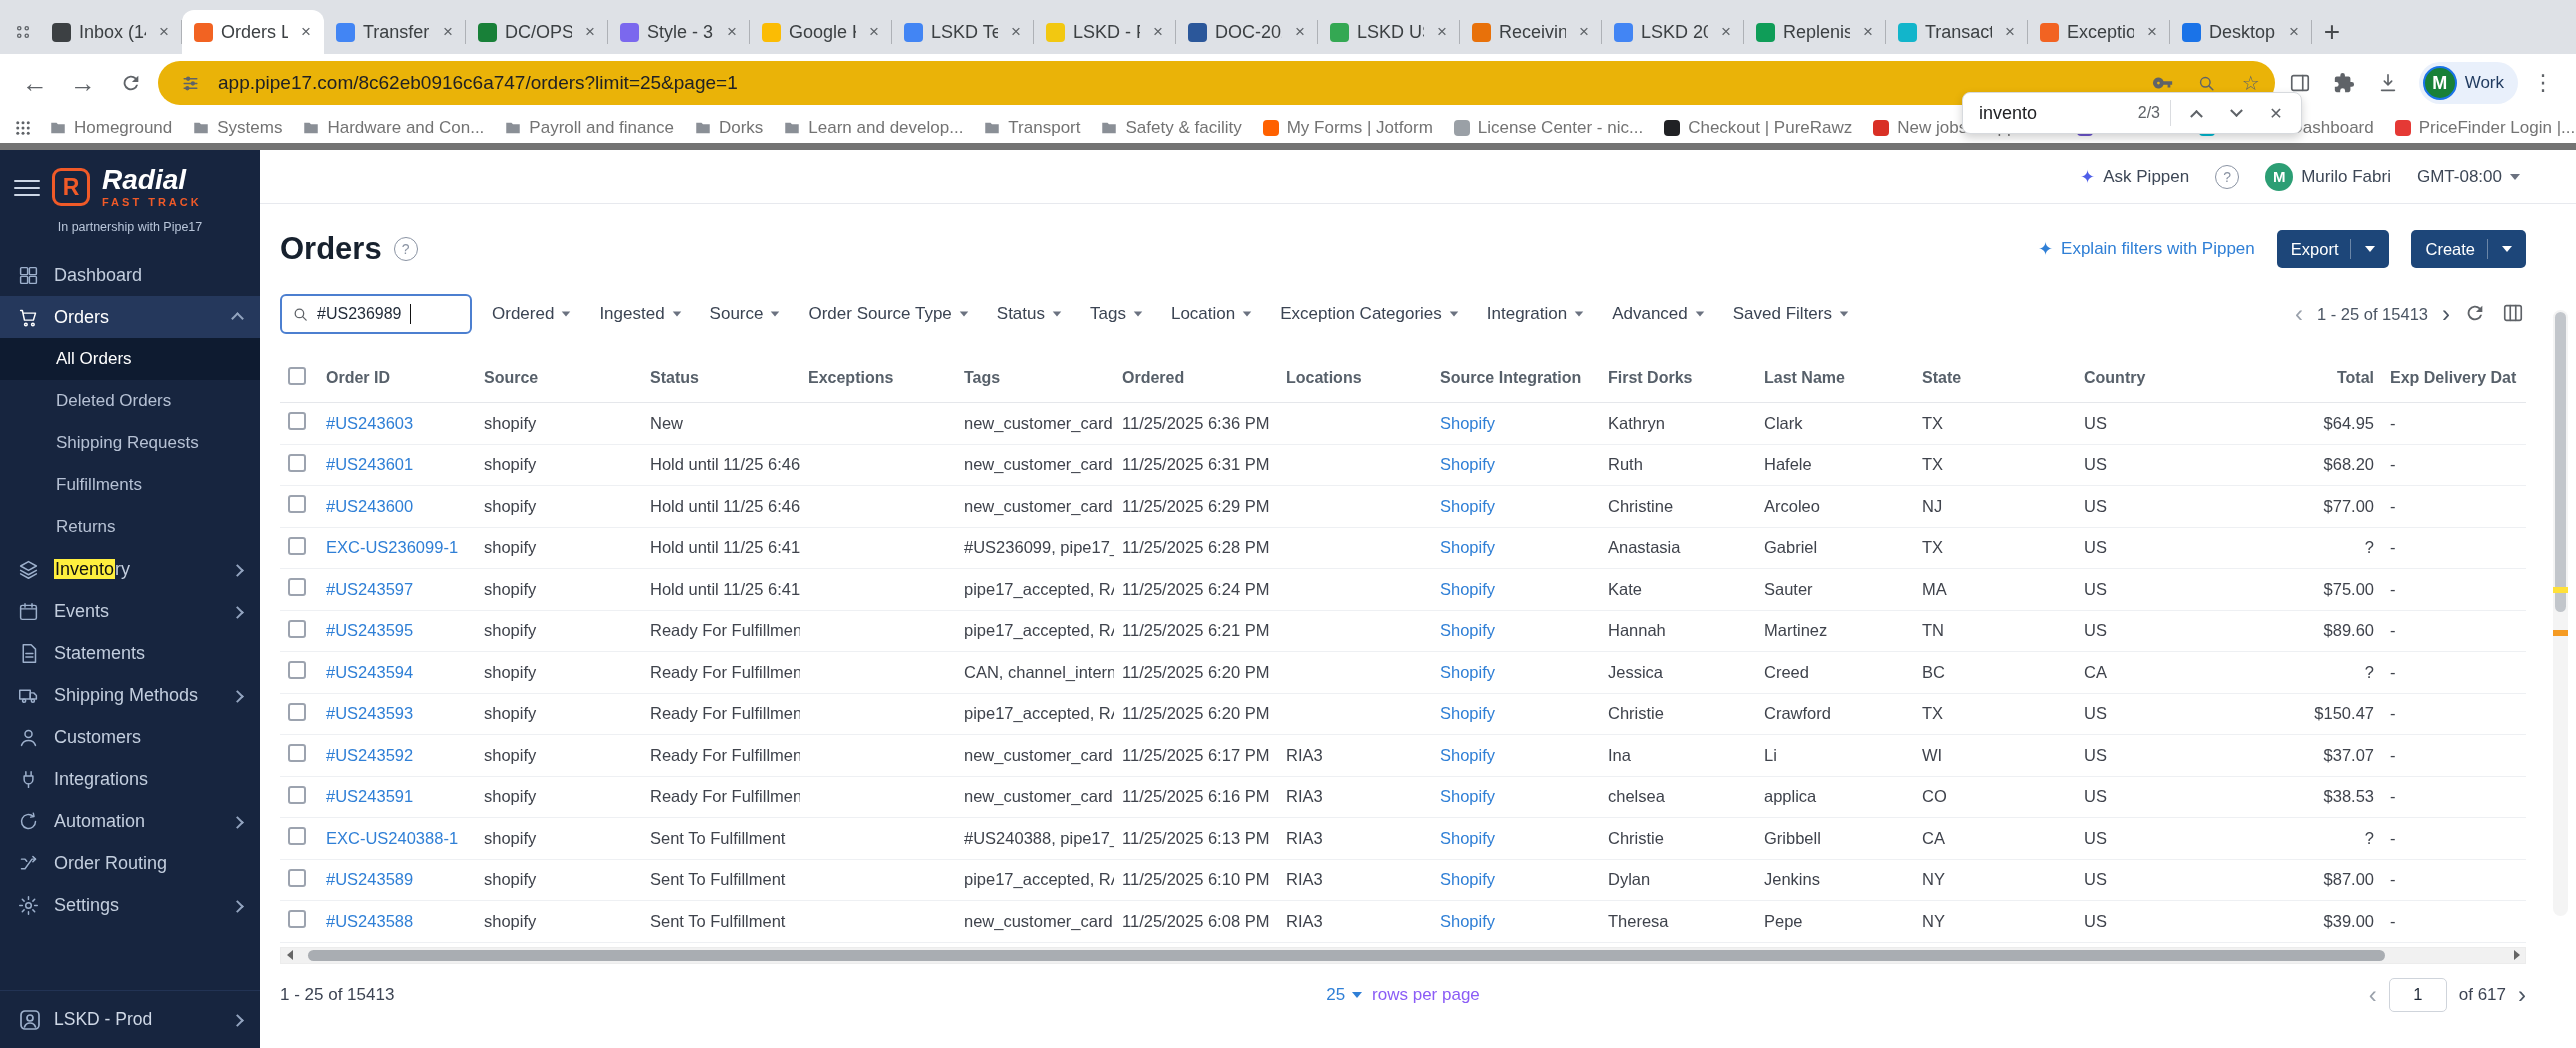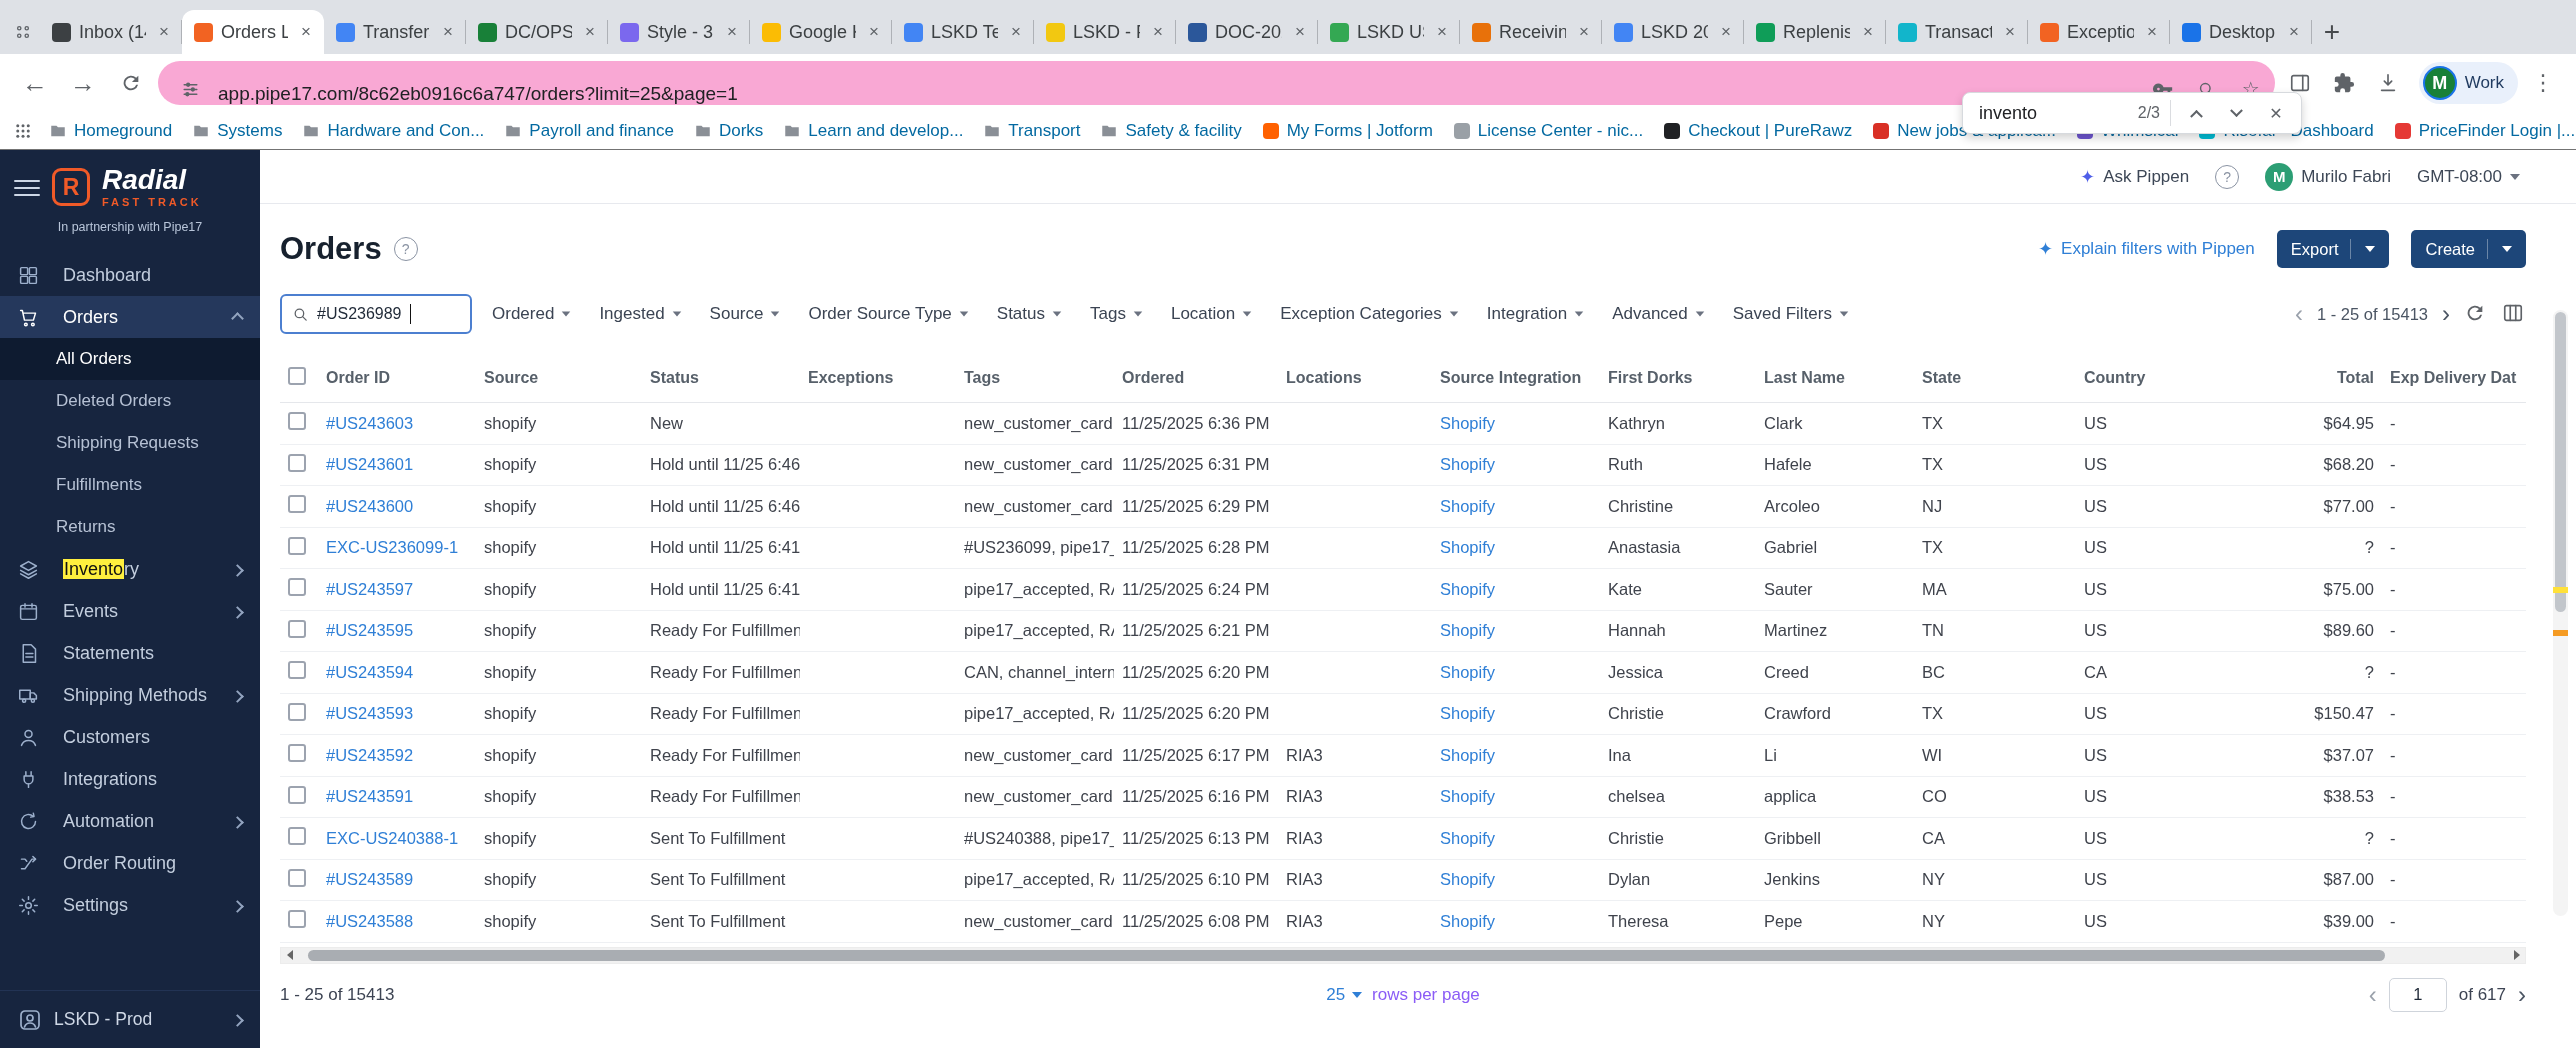--- a/index.html
+++ b/index.html
@@ -16,30 +16,30 @@
   .tab.active { background:#fff; z-index:2; }
   .tab.active::after { display:none; }
   .fav { width:19px; height:19px; border-radius:4px; flex:none; }
   .tab-lbl { flex:1; white-space:nowrap; overflow:hidden; }
   .tab-close { flex:none; width:20px; height:20px; border-radius:50%; display:flex; align-items:center; justify-content:center; font-size:17px; color:#5f6368; }
   .newtab { width:40px; height:40px; margin-bottom:2px; display:flex; align-items:center; justify-content:center; font-size:28px; color:#474a4d; }
 
   
   .toolbar { height:58px; background:#fff; display:flex; align-items:center; padding:0 14px; gap:6px; }
   .nav-btn { width:42px; height:42px; border-radius:50%; display:flex; align-items:center; justify-content:center; color:#5f6368; font-size:26px; flex:none; }
-  .addressbar { flex:1; height:44px; background:#f9a8d4; border-radius:22px; display:flex; align-items:flex-end; padding:0 8px 0 16px; gap:12px; min-width:0; }
+  .addressbar { flex:1; height:44px; background:#eab308; border-radius:22px; display:flex; align-items:center; padding:0 8px 0 16px; gap:12px; min-width:0; }
   .url { font-size:19px; color:#202124; flex:1; white-space:nowrap; overflow:hidden; }
   .addr-ico { width:32px; height:32px; display:flex; align-items:center; justify-content:center; color:#5f6368; flex:none; font-size:20px; }
   .tool-ico { width:38px; height:38px; display:flex; align-items:center; justify-content:center; color:#5f6368; flex:none; }
   .profile-chip { height:42px; border-radius:21px; display:flex; align-items:center; gap:8px; padding:0 14px 0 4px; background:#e9f0fb; margin-left:6px; }
   .avatar { width:34px; height:34px; border-radius:50%; background:#188038; color:#fff; font-size:18px; font-weight:700; display:flex; align-items:center; justify-content:center; border:2px solid #1a73e8; }
   .profile-lbl { font-size:17px; color:#1f3a5f; }
 
   
-  .bookmarks { height:38px; background:#fff; display:flex; align-items:center; padding:0 14px; gap:2px; border-bottom:1px solid #737373; font-size:17px; color:#0369a1; }
+  .bookmarks { height:38px; background:#fff; display:flex; align-items:center; padding:0 14px; gap:2px; border-bottom:7px solid #737373; font-size:17px; color:#737373; }
   .bm { display:flex; align-items:center; gap:7px; padding:4px 9px; border-radius:6px; white-space:nowrap; }
   .bm-ico { width:18px; height:18px; flex:none; display:flex; align-items:center; justify-content:center; }
   .bm-dot { width:16px; height:16px; border-radius:4px; }
   .bm-spacer { flex:1; }
 
   
   .findbar { position:absolute; top:92px; left:1962px; width:340px; height:42px; background:#fff; border:1px solid #d7dade; border-radius:8px; box-shadow:0 4px 10px rgba(0,0,0,.18); display:flex; align-items:center; padding:0 10px 0 16px; gap:10px; z-index:50; }
   .find-q { flex:1; font-size:18px; color:#202124; }
   .find-count { font-size:16px; color:#5f6368; }
   .find-div { width:1px; height:26px; background:#dadce0; }
@@ -54,21 +54,21 @@
   
   .sidebar { width:260px; background:#17253f; display:flex; flex-direction:column; flex:none; color:#c3cede; }
   .brand-row { display:flex; align-items:center; gap:12px; padding:16px 14px 4px; }
   .hamburger { width:26px; display:flex; flex-direction:column; gap:5px; padding-top:2px; }
   .hamburger i { height:2px; background:#cdd7e6; border-radius:1px; }
   .logo-mark { width:38px; height:38px; border:3px solid #f05a28; border-radius:9px; color:#f05a28; font-weight:800; font-size:23px; display:flex; align-items:center; justify-content:center; }
   .logo-name { font-size:28px; font-weight:700; font-style:italic; color:#fff; line-height:1; }
   .logo-sub { font-size:11px; letter-spacing:3px; color:#f05a28; font-weight:700; margin-top:2px; }
   .partnership { font-size:12.5px; color:#b9c6da; text-align:center; padding:8px 0 12px; }
   .nav { flex:1; overflow:hidden; padding-top:8px; }
-  .nav-item { height:42px; display:flex; align-items:center; gap:24px; padding:0 18px; font-size:18px; }
+  .nav-item { height:42px; display:flex; align-items:center; gap:15px; padding:0 18px; font-size:18px; }
   .nav-item .ic { width:21px; height:21px; flex:none; }
   .nav-item.expanded { background:#25385c; color:#fff; }
   .nav-lbl { white-space:nowrap; overflow:hidden; }
   .nav-chev { margin-left:auto; }
   .nav-chev .chev { border-color:#93a4bf; }
   .sub-item { height:42px; display:flex; align-items:center; padding:0 18px 0 56px; font-size:17px; color:#b6c1d4; }
   .sub-item.active { background:#0e1b30; color:#fff; }
   mark.find-hit { background:#ffef3e; color:#111; padding:0 1px; }
   .side-footer { height:58px; display:flex; align-items:center; gap:12px; padding:0 18px; font-size:17.5px; color:#cfd8e6; border-top:1px solid #223354; }
   .side-footer .ic { width:24px; height:24px; }

